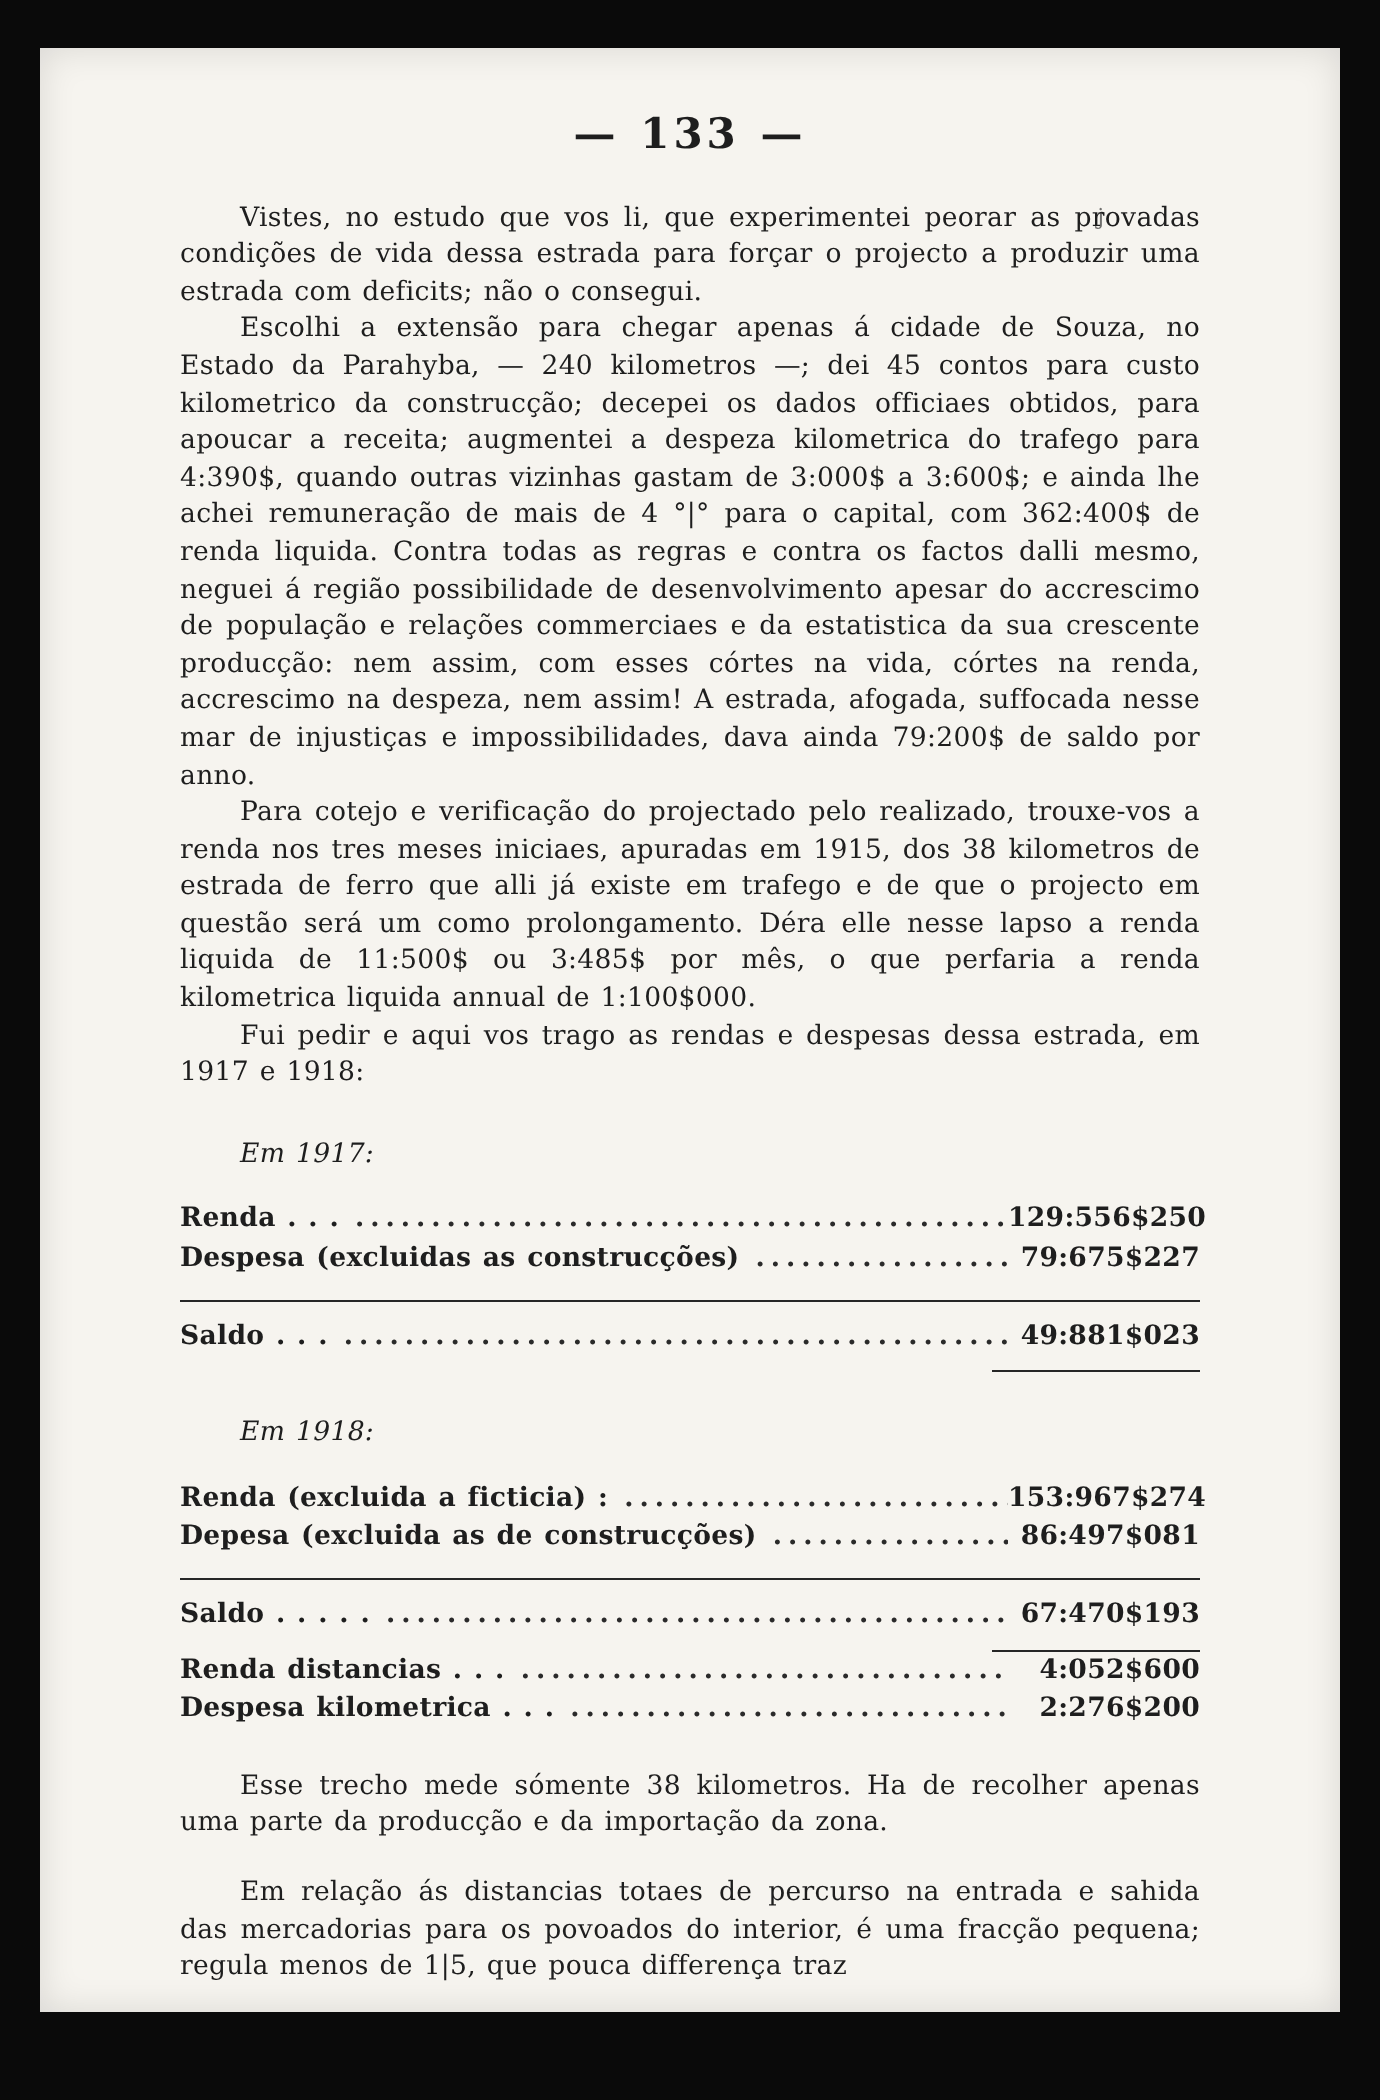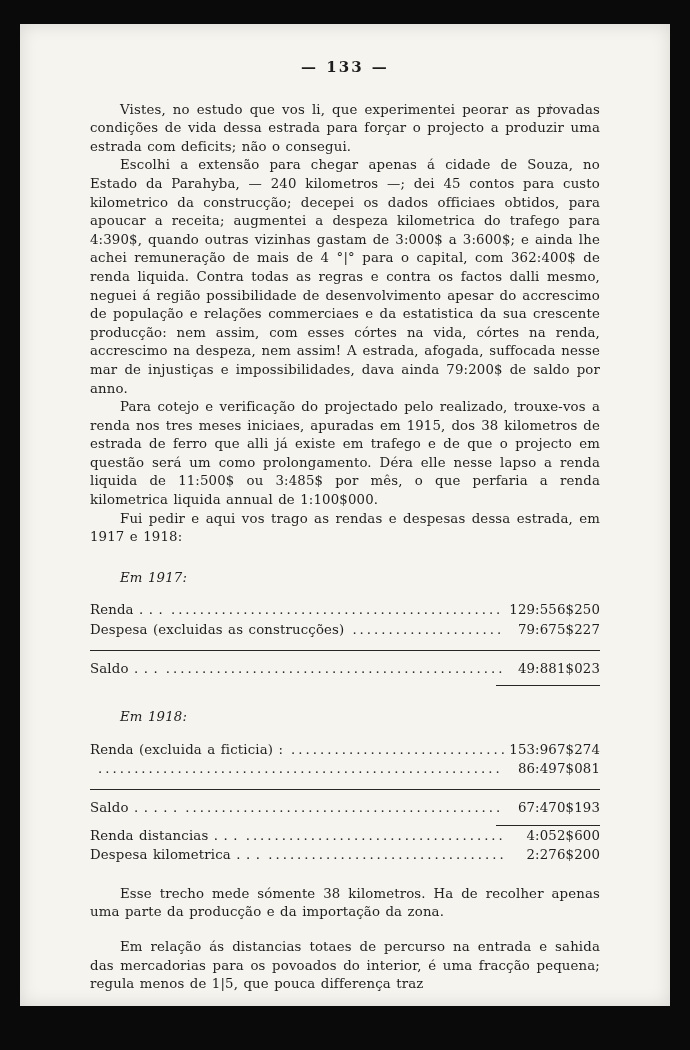--- a/index.html
+++ b/index.html
@@ -22,38 +22,39 @@
   .content {
     padding:34px 70px 0 70px;
     font-size:13.3px;
     line-height:18.6px;
     letter-spacing:0.15px;
     word-spacing:1px;
   }
   .page-number {
     text-align:center;
     font-weight:bold;
-    font-size:15px;
+    font-size:21px;
     letter-spacing:2px;
     margin-bottom:24px;
   }
   p.body-par {
     margin:0;
     text-align:justify;
     text-indent:30px;
   }
   .section-heading {
     margin:22px 0 14px 0;
     padding-left:30px;
     font-style:italic;
   }
   .acct-row {
     display:flex;
     align-items:center;
     margin:1px 0;
+    font-weight:bold;
   }
   .acct-row .lbl { white-space:nowrap; }
   .acct-row .leader {
     flex:1 1 auto;
     overflow:hidden;
     white-space:nowrap;
     letter-spacing:3px;
     padding:0 6px 0 8px;
     color:#2a2a2a;
   }
@@ -123,20 +124,21 @@
 
       <div class="section-heading">Em 1918:</div>
 
       <div>
         <div class="acct-row">
           <span class="lbl">Renda (excluida a ficticia) :</span>
           <span class="leader">............................................................................................................</span>
           <span class="val">153:967$274</span>
         </div>
         <div class="acct-row">
+          <span class="lbl">Depesa (excluida as de construcções)</span>
           <span class="leader">............................................................................................................</span>
           <span class="val">86:497$081</span>
         </div>
         <hr class="rule-full">
         <div class="acct-row">
           <span class="lbl">Saldo . . . . .</span>
           <span class="leader">............................................................................................................</span>
           <span class="val">67:470$193</span>
         </div>
         <hr class="rule-short">

